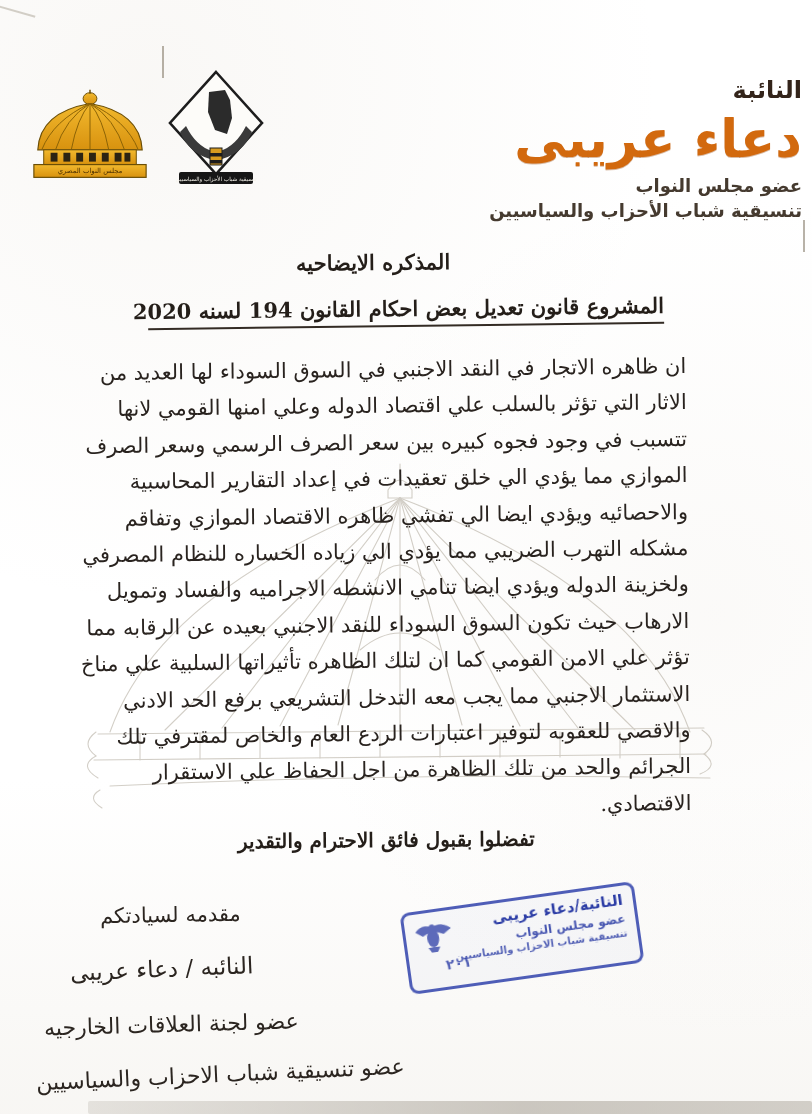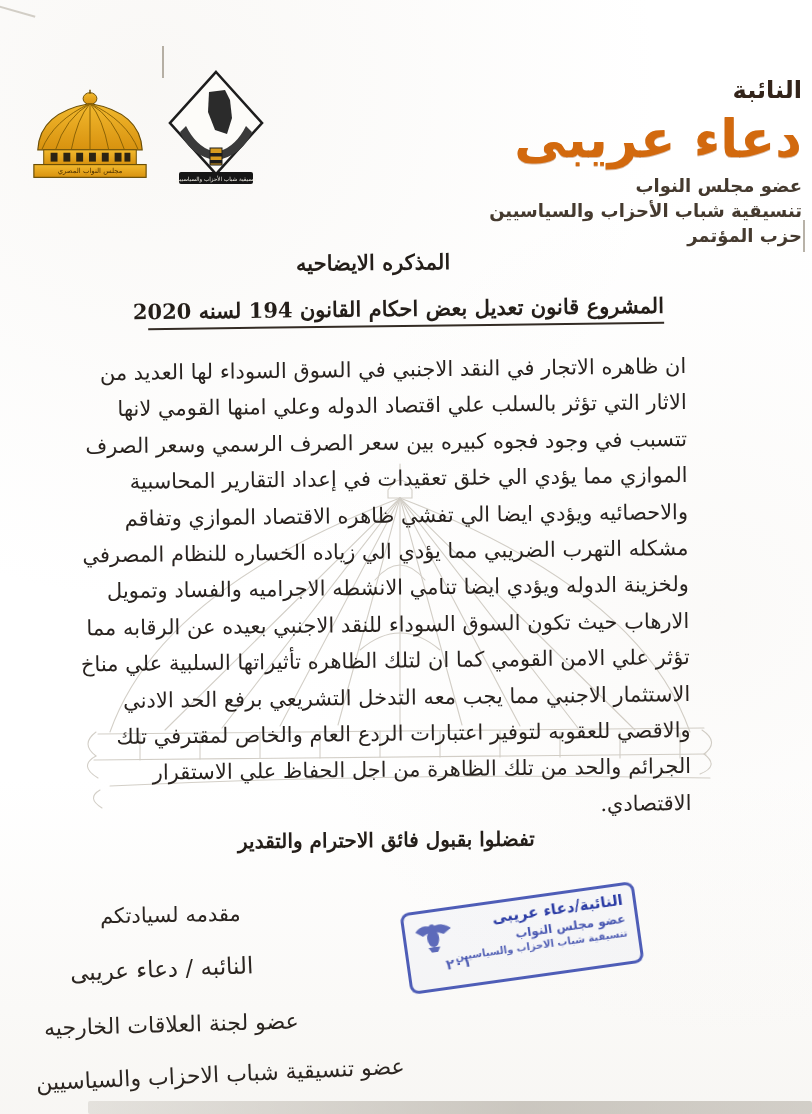--- a/index.html
+++ b/index.html
@@ -127,21 +127,20 @@
       <path d="M30,330 q-14,8 2,18"></path>
       <path d="M632,270 q18,12 2,24 q16,12 -4,20"></path>
     </g>
   </svg>
 
   <div class="hdr">
     <div class="hdr-title">النائبة</div>
     <div class="hdr-name">دعاء عريبى</div>
     <div class="hdr-sub">عضو مجلس النواب</div>
     <div class="hdr-sub">تنسيقية شباب الأحزاب والسياسيين</div>
-    <div class="hdr-sub">حزب المؤتمر</div>
   </div>
 
   <svg class="logo logo-dome" viewBox="0 0 130 98">
     <defs>
       <linearGradient id="gold" x1="0" y1="0" x2="0" y2="1">
         <stop offset="0" stop-color="#f2b92e"></stop>
           <stop offset="1" stop-color="#d8920f"></stop>
       </linearGradient>
     </defs>
     <ellipse cx="65" cy="10" rx="7" ry="6" fill="url(#gold)" stroke="#6b4e06" stroke-width="1"></ellipse>

